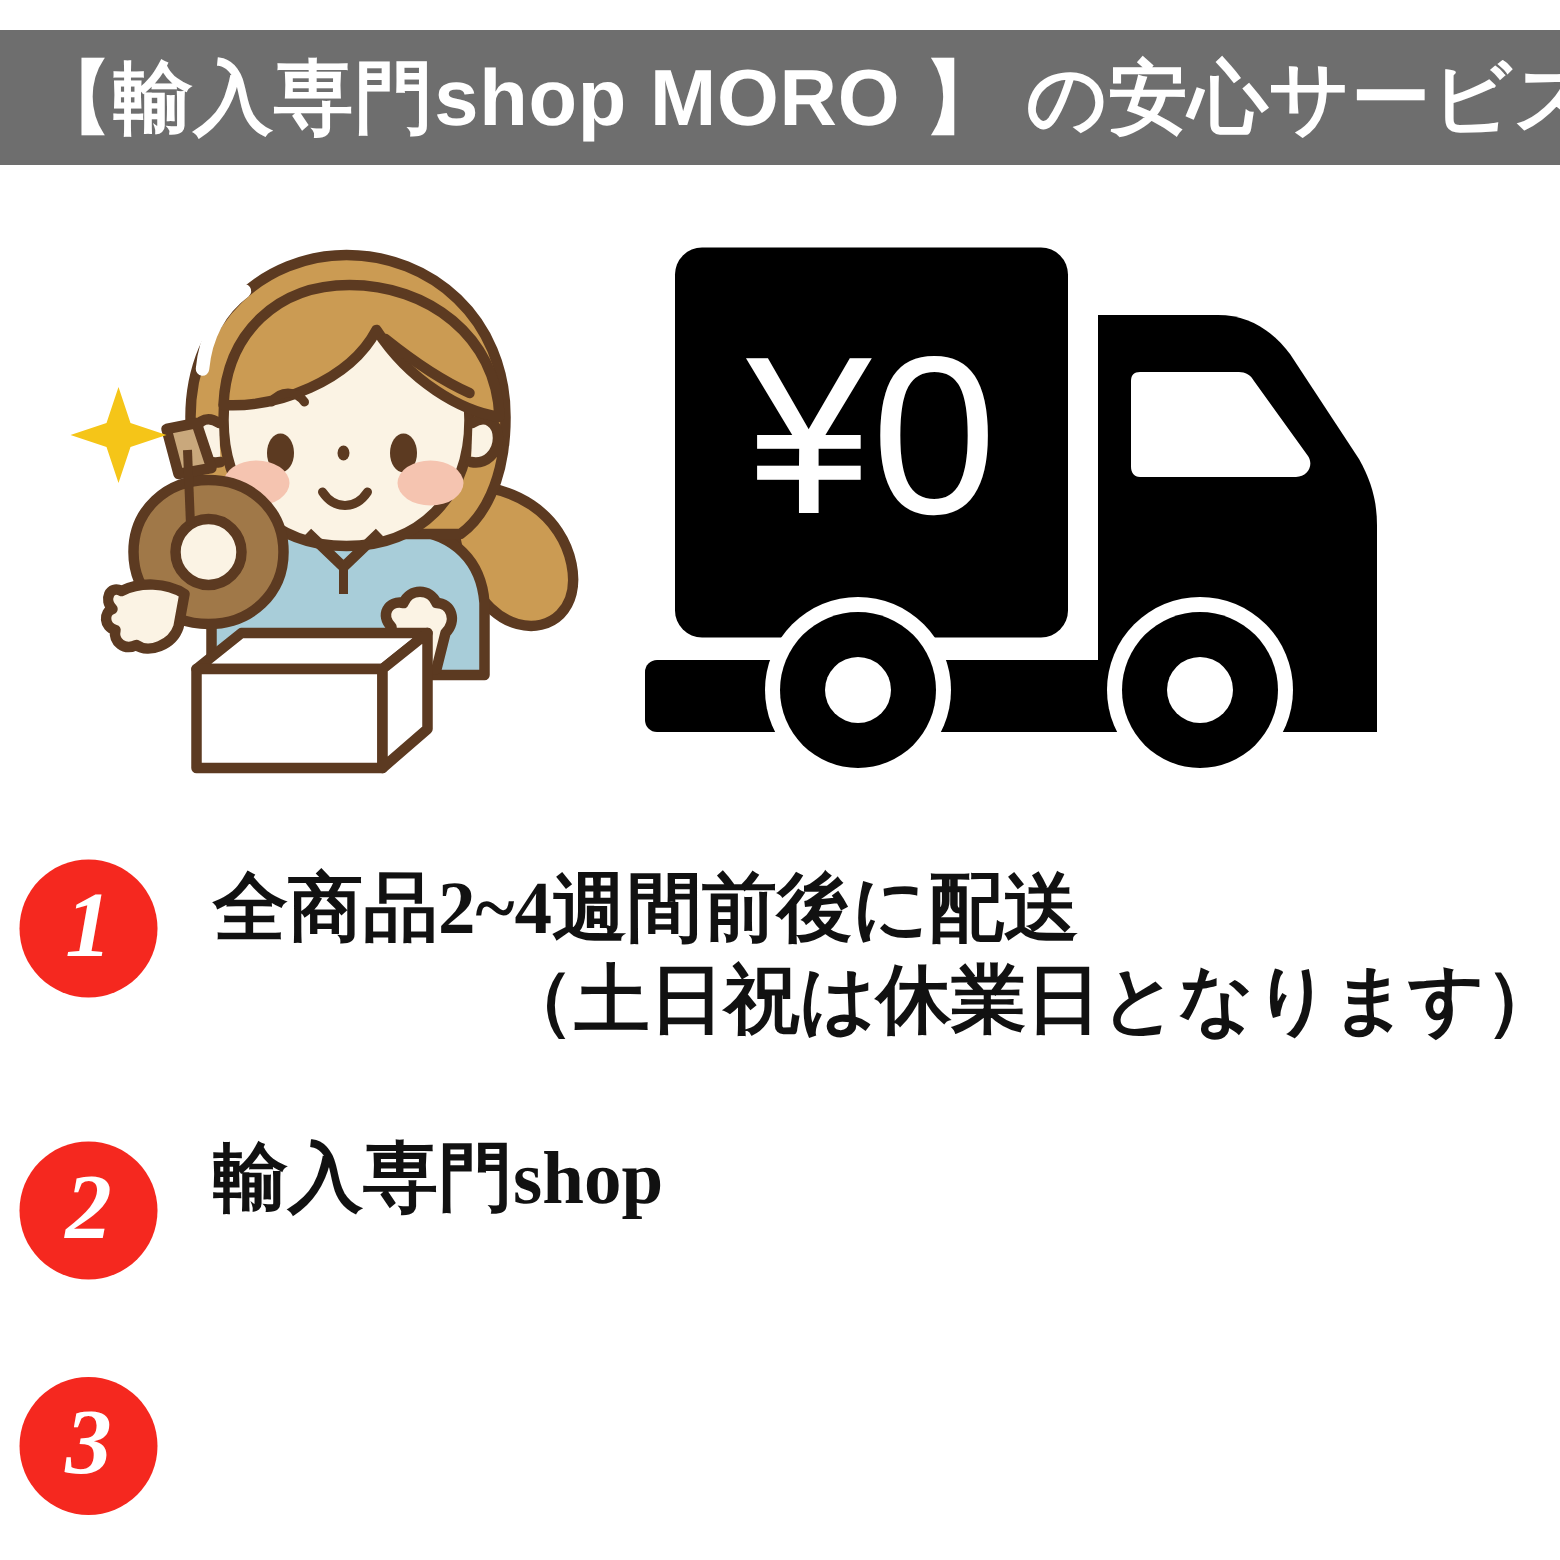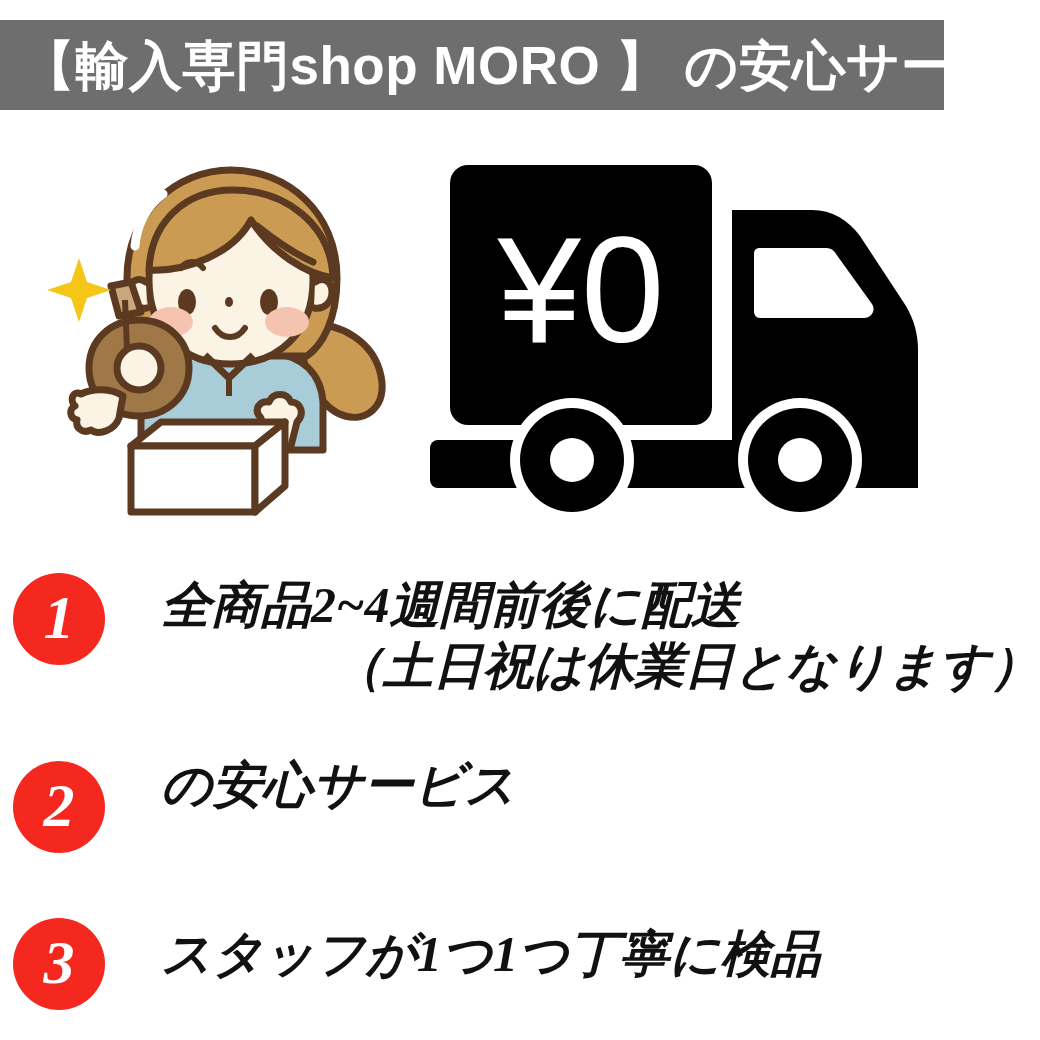--- a/index.html
+++ b/index.html
@@ -20,21 +20,21 @@
     width: 1040px;
     height: 1040px;
     background: #ffffff;
   }
 
   
   .header-band {
     position: absolute;
     left: 0;
     top: 20px;
-    width: 944px;
+    width: 1040px;
     height: 90px;
     background: #6e6e6e;
     display: flex;
     align-items: center;
     box-sizing: border-box;
     padding-left: 22px;
   }
   .header-title {
     color: #ffffff;
     font-family: "Liberation Sans", "DejaVu Sans", sans-serif;
@@ -106,23 +106,22 @@
     font-family: "Liberation Serif", "DejaVu Serif", serif;
     font-weight: bold;
     font-style: italic;
     font-size: 62px;
     line-height: 1;
     padding-bottom: 4px;
   }
 
   .item-lines {
     flex: 1 1 auto;
-    margin-left: 56px;
+    margin-left: 37px;
     padding-top: 2px;
-    font-style: italic;
   }
   .item-line {
     font-family: "Liberation Serif", "DejaVu Serif", serif;
     font-weight: bold;
     color: #111111;
     font-size: 50px;
     line-height: 1.22;
     white-space: nowrap;
   }
   .item-line.indent {
@@ -244,27 +243,24 @@
         <div class="item-line">全商品2~4週間前後に配送</div>
         <div class="item-line indent">（土日祝は休業日となります）</div>
       </div>
     </div>
 
     <div class="list-item item-2">
       <div class="badge">
         <span class="badge-num">2</span>
       </div>
       <div class="item-lines">
-        <div class="item-line">の安心サービス</div>
+        <div class="item-line">輸入専門shop</div>
       </div>
     </div>
 
     <div class="list-item item-3">
       <div class="badge">
         <span class="badge-num">3</span>
       </div>
-      <div class="item-lines">
-        <div class="item-line">スタッフが1つ1つ丁寧に検品</div>
-      </div>
     </div>
 
   </div>
 </div>
 
 </body></html>

